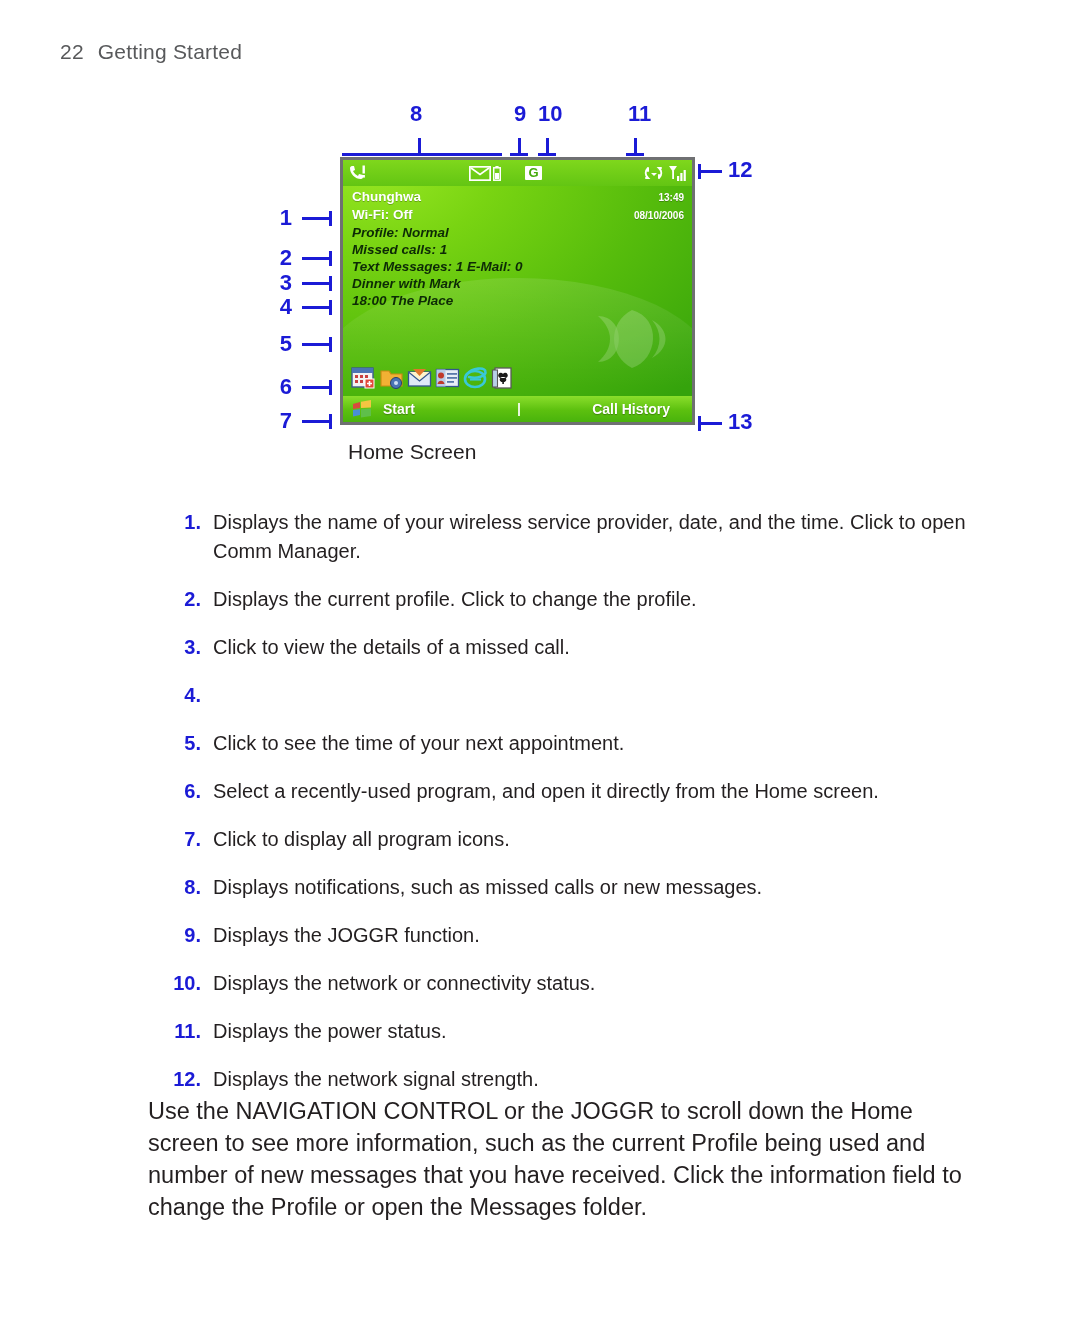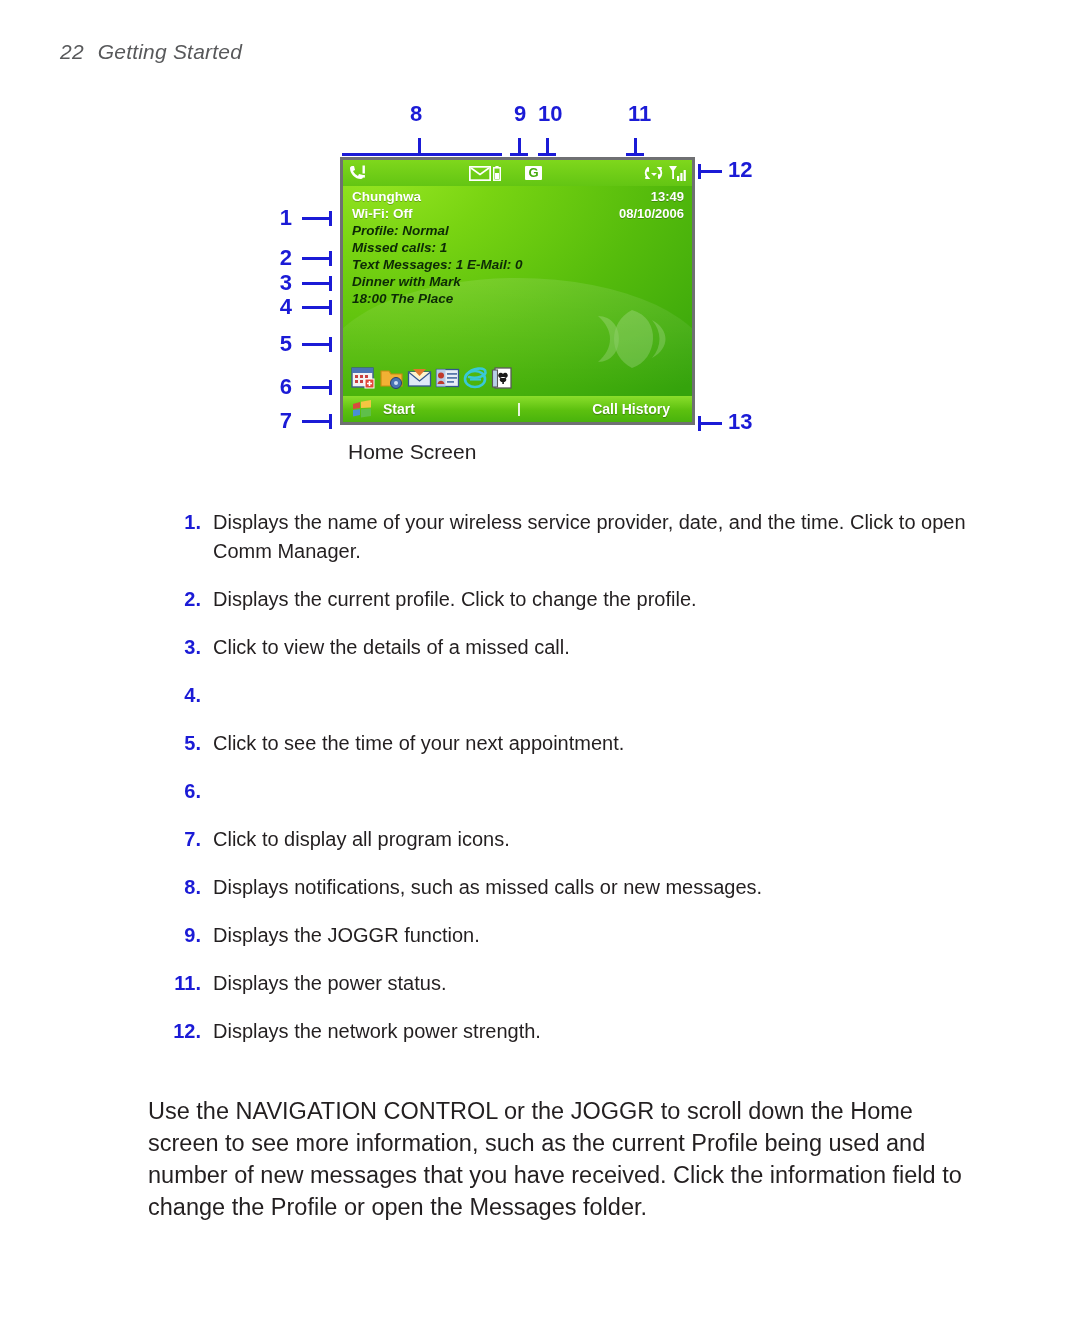--- a/index.html
+++ b/index.html
@@ -4,21 +4,21 @@
 <style>
   html,body{margin:0;padding:0;}
   body{
     width:1080px;height:1327px;background:#ffffff;
     font-family:"Liberation Sans", sans-serif;
     color:#231f20;position:relative;overflow:hidden;
   }
   .page{position:relative;width:1080px;height:1327px;}
 
   
-  .runhead{position:absolute;left:60px;top:40px;font-size:21px;color:#58595b;letter-spacing:.2px;font-style:italic;}
+  .runhead{position:absolute;left:60px;top:40px;font-size:21px;color:#58595b;letter-spacing:.2px;}
   .runhead .pg{margin-right:14px;}
 
   
   .figure{position:absolute;left:270px;top:95px;width:500px;height:380px;}
 
   .topnums{position:absolute;left:0;top:0;width:500px;height:45px;}
   .tnum{position:absolute;font-weight:bold;font-size:22px;color:#1b1bd6;}
 
   .leaders{position:absolute;left:0;top:38px;width:500px;height:27px;}
   .lead-v{position:absolute;width:3px;background:#1b1bd6;}
@@ -41,21 +41,21 @@
     display:flex;align-items:center;padding:0 5px;box-sizing:border-box;}
   .sb-left{display:flex;align-items:center;gap:3px;}
   .sb-mid{flex:1;display:flex;align-items:center;justify-content:center;gap:24px;}
   .sb-right{display:flex;align-items:center;gap:4px;}
 
   .rows{position:absolute;left:9px;top:28px;right:8px;}
   .row{display:flex;justify-content:space-between;align-items:baseline;
        font-size:13.5px;font-weight:bold;line-height:17px;}
   .row.white{color:#ffffff;text-shadow:0 1px 0 rgba(0,0,0,.25);}
   .row.dark{color:#0d2a06;font-style:italic;}
-  .row .rt{font-size:13px;}
+  .row .rt{font-size:10px;}
 
   .tray{position:absolute;left:8px;bottom:32px;display:flex;gap:3px;align-items:flex-end;}
   .picon{width:25px;height:24px;position:relative;}
 
   .taskbar{position:absolute;left:0;right:0;bottom:0;height:26px;
     background:linear-gradient(180deg,#8ade2b 0%,#5cc00f 55%,#49b30c 100%);
     display:flex;align-items:center;color:#fff;font-weight:bold;font-size:14px;
     text-shadow:0 1px 1px rgba(0,0,0,.3);}
   .tb-start{position:absolute;left:40px;}
   .tb-div{position:absolute;left:175px;width:2px;height:13px;background:rgba(255,255,255,.85);}
@@ -290,38 +290,43 @@
       </div>
     <div class="li">
         <span class="n">4.</span>
       </div>
     <div class="li">
         <span class="n">5.</span>
         <span class="t">Click to see the time of your next appointment.</span>
       </div>
     <div class="li">
         <span class="n">6.</span>
+        <span class="t">Select a recently-used program, and open it directly from the Home screen.</span>
       </div>
     <div class="li">
         <span class="n">7.</span>
         <span class="t">Click to display all program icons.</span>
       </div>
     <div class="li">
         <span class="n">8.</span>
         <span class="t">Displays notifications, such as missed calls or new messages.</span>
       </div>
     <div class="li">
         <span class="n">9.</span>
         <span class="t">Displays the JOGGR function.</span>
       </div>
     <div class="li">
+        <span class="n">10.</span>
+        <span class="t">Displays the network or connectivity status.</span>
+      </div>
+    <div class="li">
         <span class="n">11.</span>
         <span class="t">Displays the power status.</span>
       </div>
     <div class="li">
         <span class="n">12.</span>
-        <span class="t">Displays the network power strength.</span>
+        <span class="t">Displays the network signal strength.</span>
       </div>
   </div>
 
   <div class="closing">Use the NAVIGATION CONTROL or the JOGGR to scroll down the Home screen to see more information, such as the current Profile being used and number of new messages that you have received. Click the information field to change the Profile or open the Messages folder.</div>
 
 </div>
 
 </body></html>

